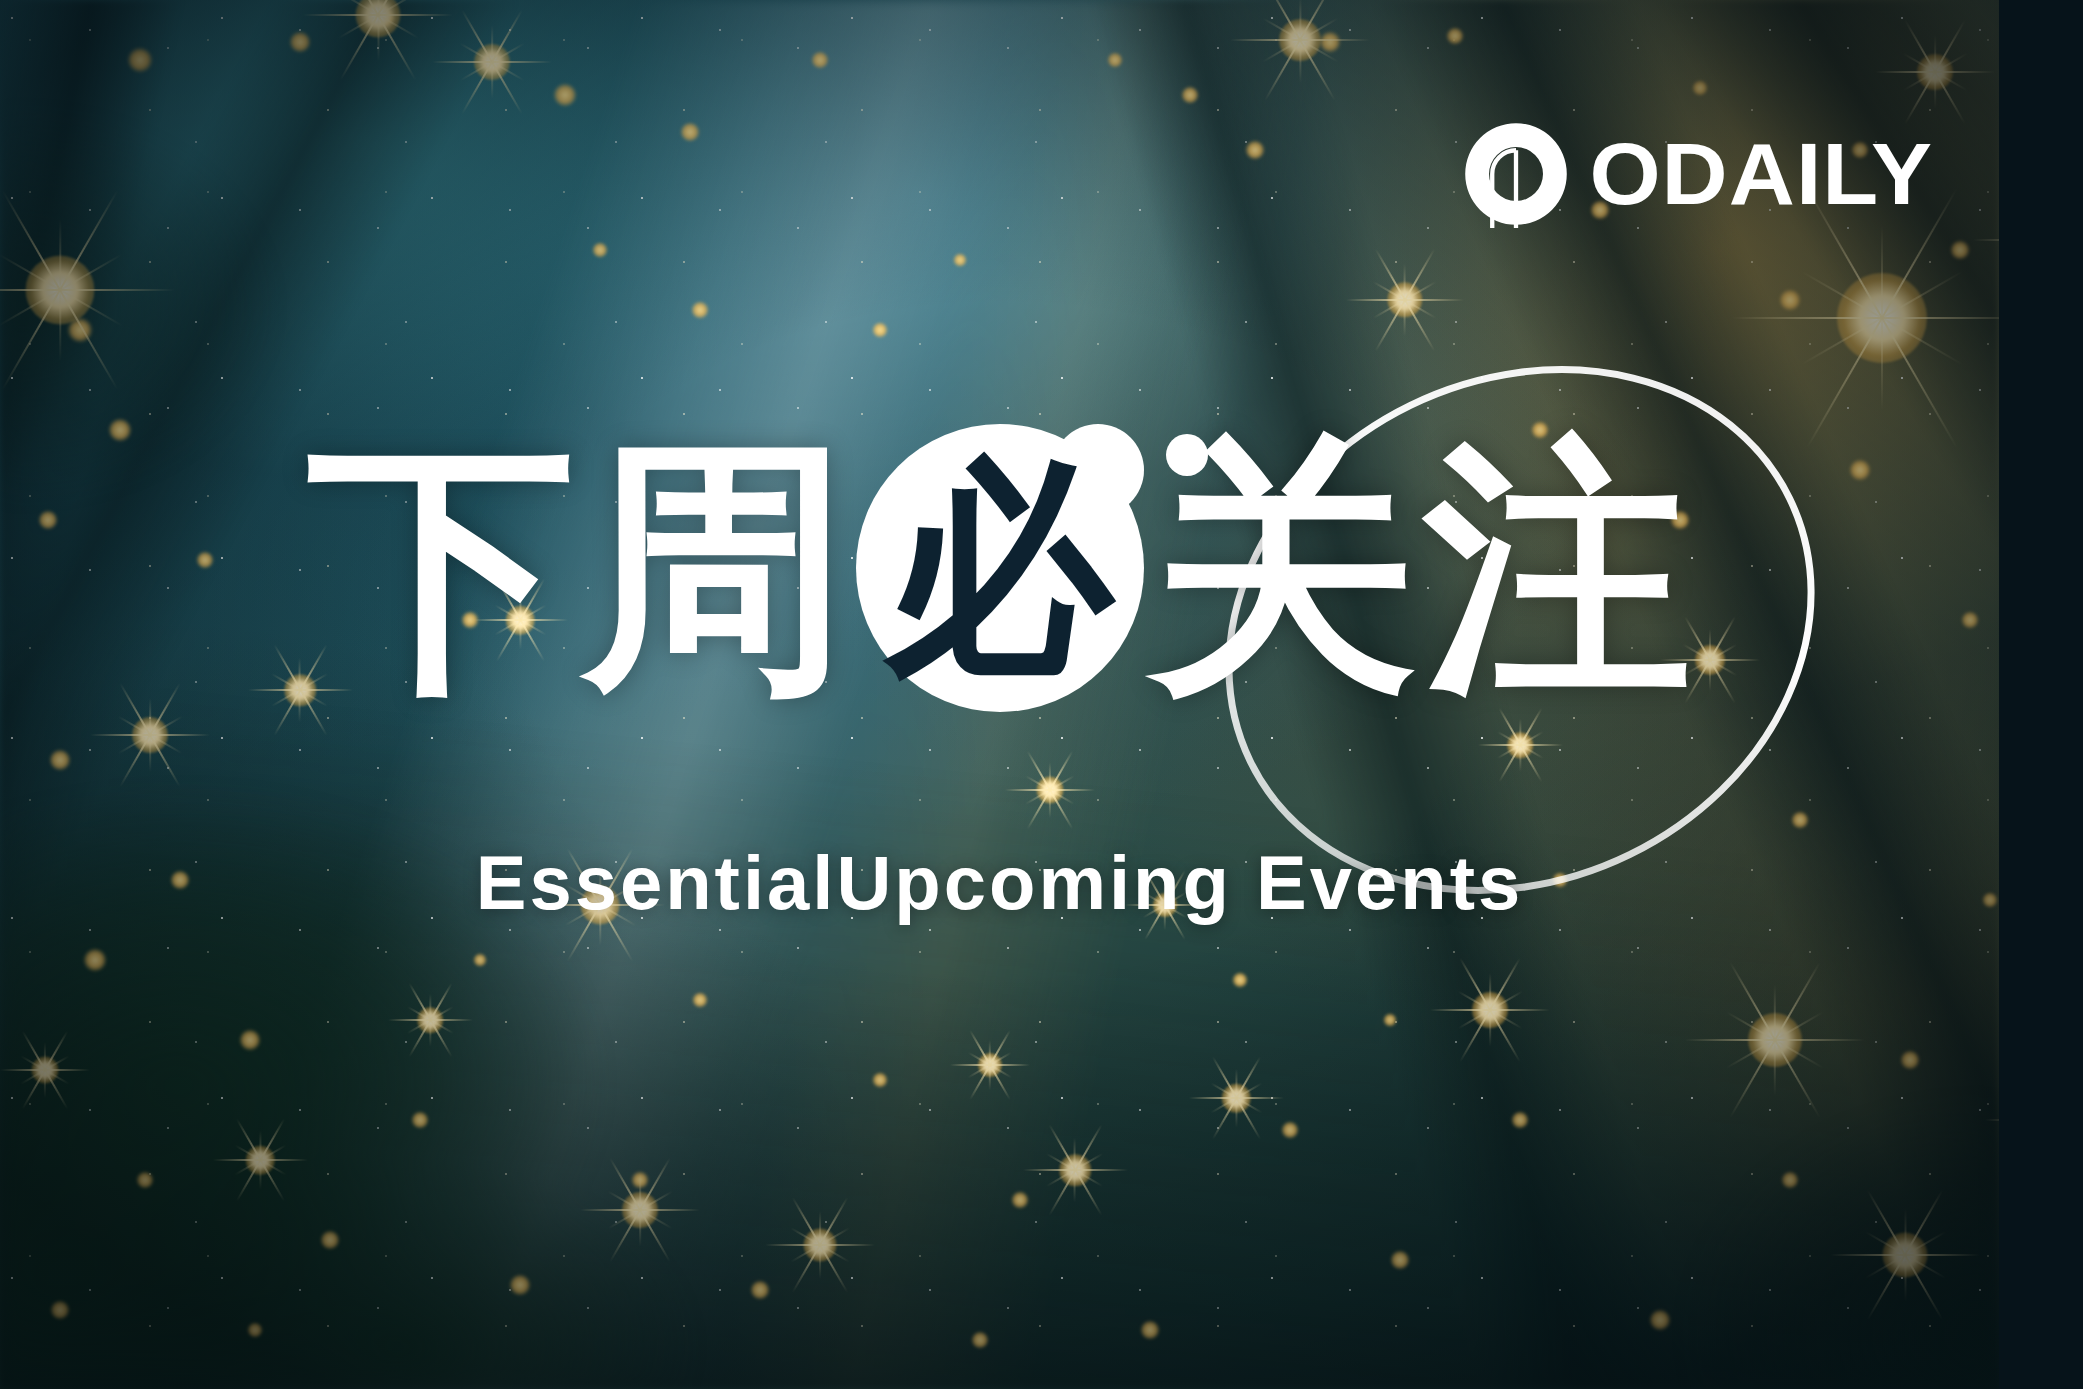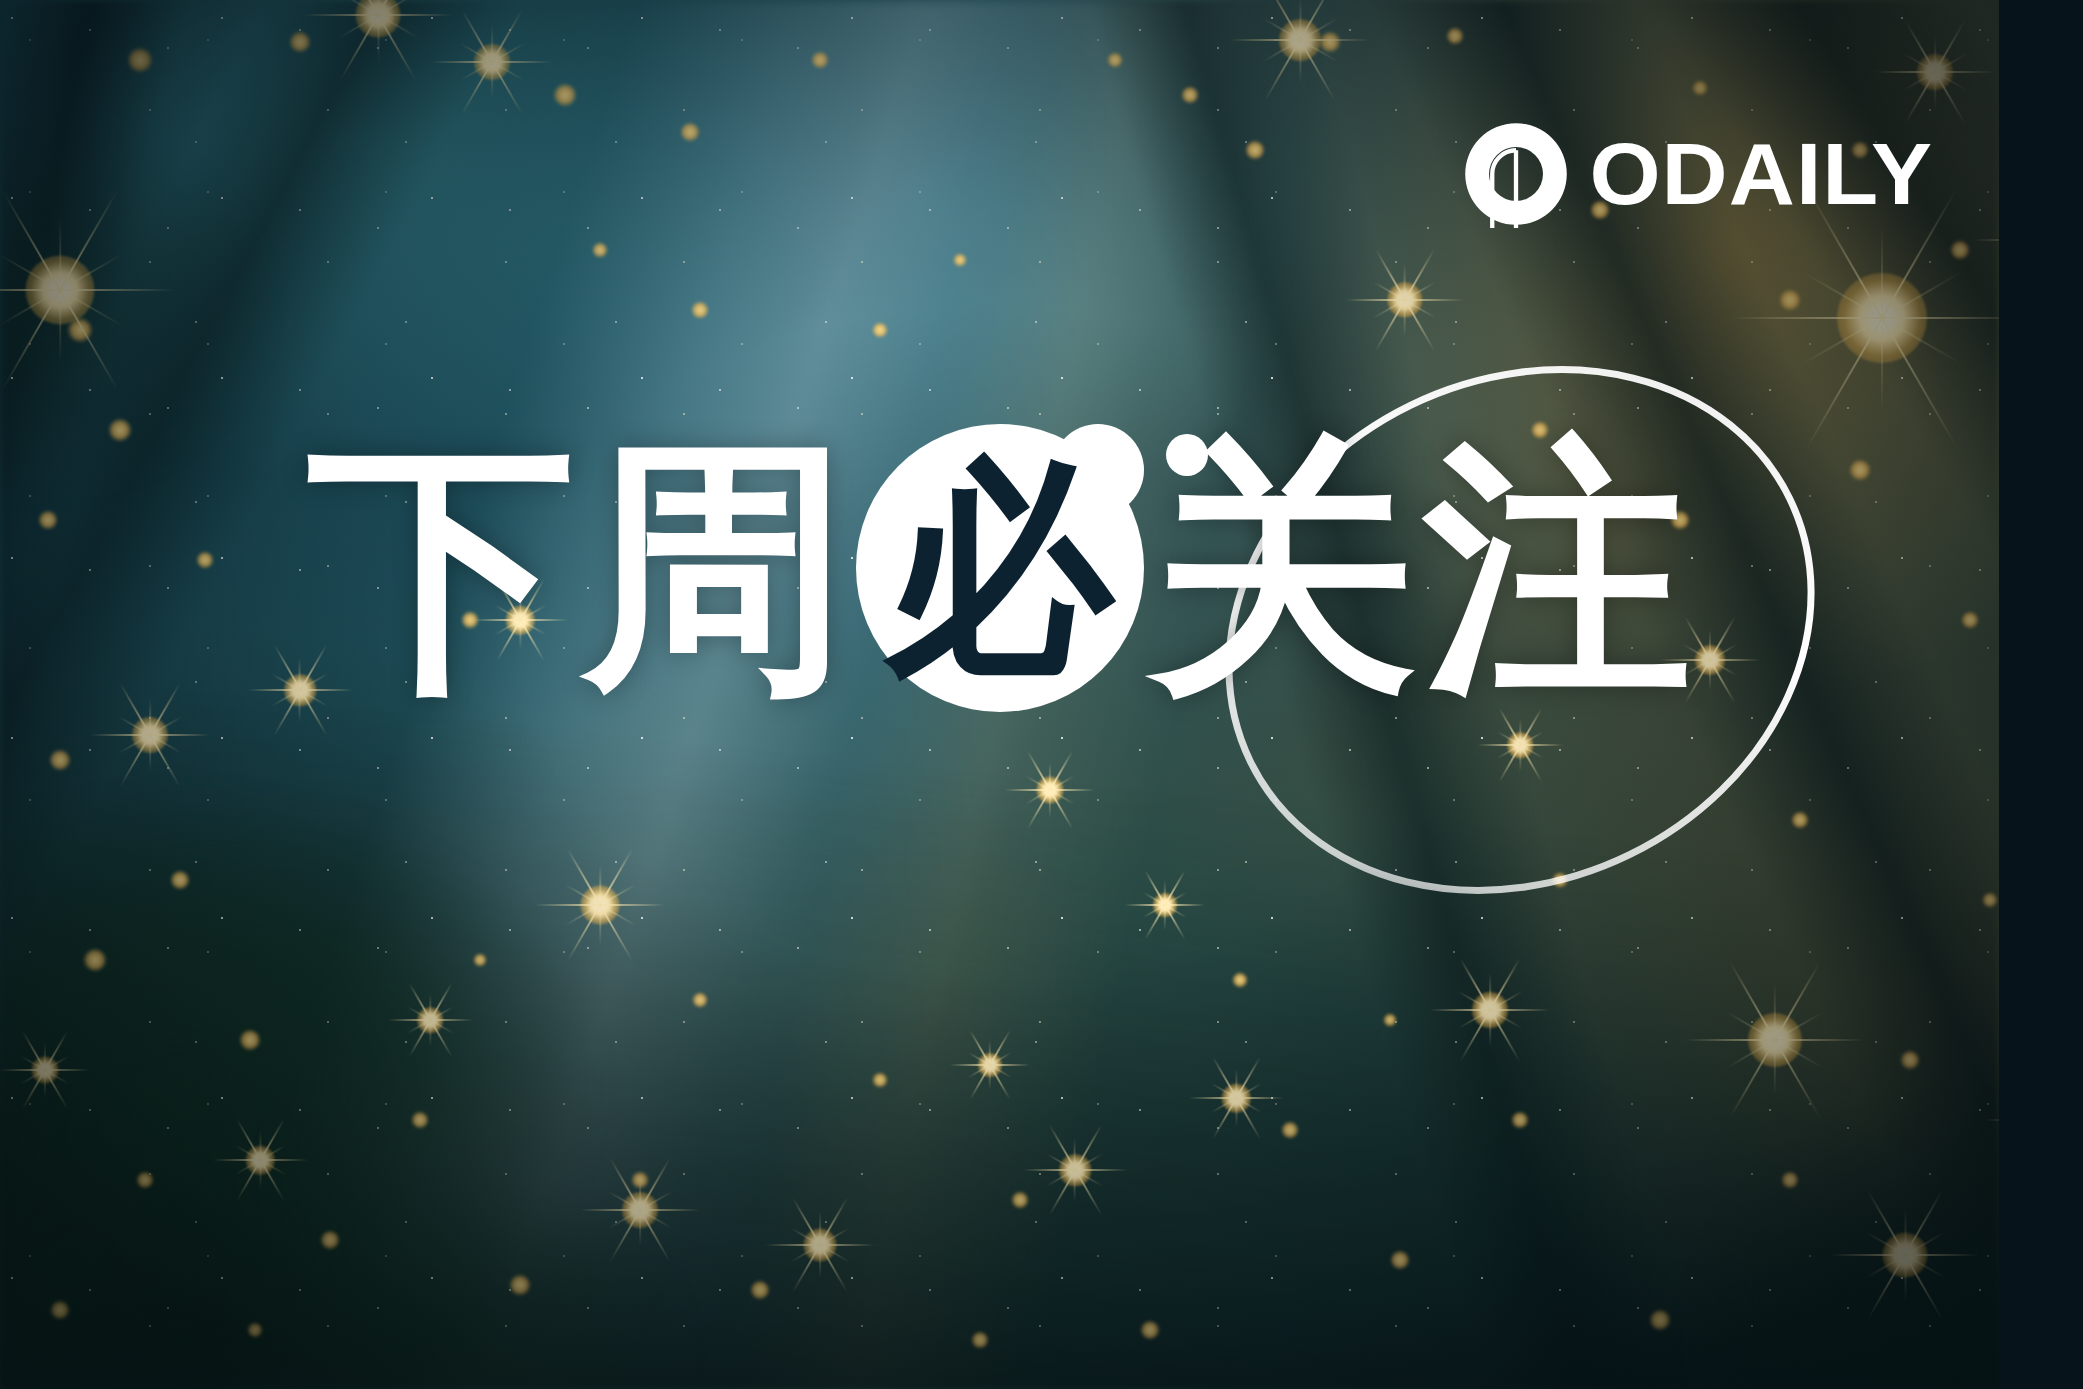--- a/index.html
+++ b/index.html
@@ -535,14 +535,15 @@
       <span id="char-bi-bump"></span>
       <span id="char-bi-dot"></span>
       <span id="char-bi-disc"></span>
       <span id="char-bi">必</span>
     </span>
 
     <span class="cn-char">关</span>
     <span class="cn-char">注</span>
   </div>
 
+  <div id="subtitle">EssentialUpcoming Events</div>
 
 </div>
 
 </body></html>

